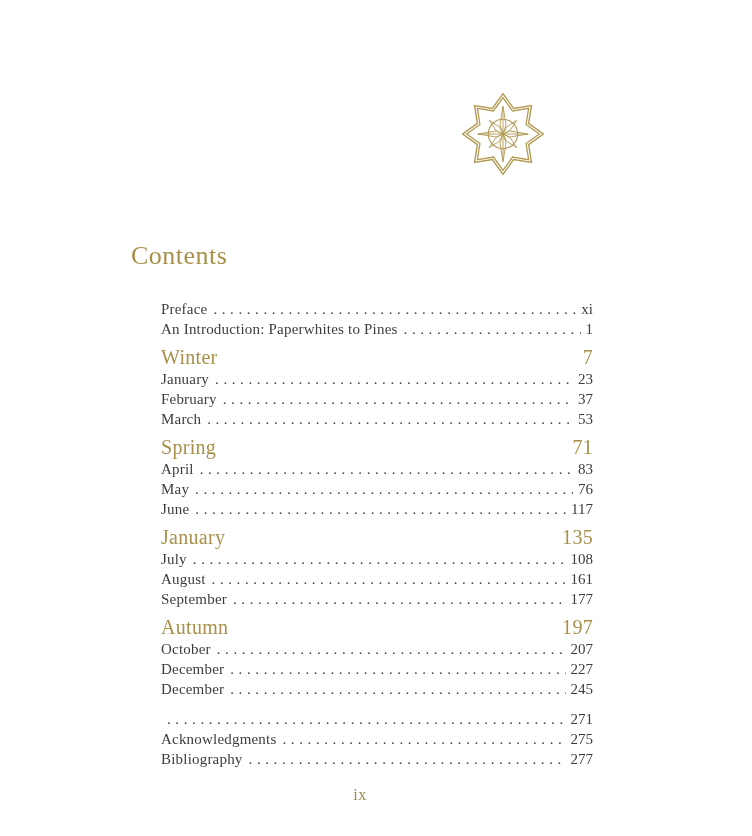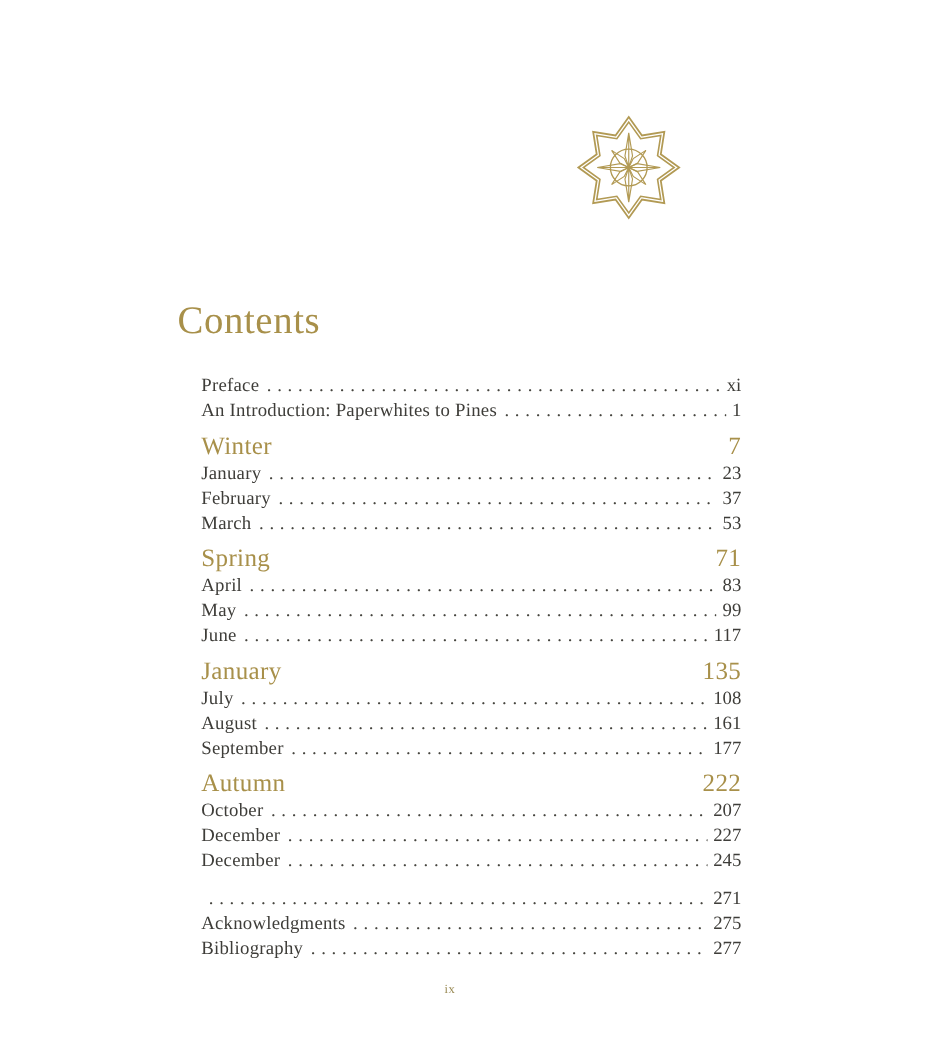--- a/index.html
+++ b/index.html
@@ -13,22 +13,22 @@
     overflow:hidden;
   }
   .ornament{
     position:absolute;left:461px;top:92px;width:84px;height:84px;
   }
   .ornament svg{width:100%;height:100%;display:block;}
   .content{
     position:absolute;left:127px;top:239px;width:466px;
   }
   .title{
-    font-size:31px;line-height:34px;font-weight:400;color:var(--gold);
-    margin:0 0 26px 15px;letter-spacing:0.5px;
+    font-size:26px;line-height:34px;font-weight:400;color:var(--gold);
+    margin:0 0 26px 4px;letter-spacing:0.5px;
   }
   .row{
     display:flex;align-items:baseline;margin-left:34px;
   }
   .entry{
     font-size:15px;line-height:20px;color:var(--ink);
   }
   .entry .label{white-space:nowrap;letter-spacing:0.2px;}
   .leader{
     flex:1;overflow:hidden;white-space:nowrap;
@@ -37,21 +37,21 @@
   }
   .pagenum{white-space:nowrap;}
   .section-head{
     margin-top:6px;font-size:20px;line-height:24px;color:var(--gold);
     letter-spacing:0.3px;
   }
   .section-head .label{flex:1;}
   .back-matter{margin-top:10px;}
   .folio{
     position:absolute;left:127px;top:786px;width:466px;text-align:center;
-    font-size:10px;color:#998a54;letter-spacing:0.5px;
+    font-size:16px;color:#998a54;letter-spacing:0.5px;
   }
 </style>
 </head>
 <body>
 
 <div class="ornament">
   <svg viewBox="0 0 100 100" fill="none" stroke="#b29a54" stroke-width="1.7" stroke-linejoin="miter">
 
     <polygon points="50,2 62.6,19.5 83.9,16.1 80.5,37.4 98,50 80.5,62.6 83.9,83.9 62.6,80.5 50,98 37.4,80.5 16.1,83.9 19.5,62.6 2,50 19.5,37.4 16.1,16.1 37.4,19.5"></polygon>
     <polygon points="50,2 62.6,19.5 83.9,16.1 80.5,37.4 98,50 80.5,62.6 83.9,83.9 62.6,80.5 50,98 37.4,80.5 16.1,83.9 19.5,62.6 2,50 19.5,37.4 16.1,16.1 37.4,19.5" transform="translate(50,50) scale(0.9) translate(-50,-50)"></polygon>
@@ -111,21 +111,21 @@
     <span class="pagenum">71</span>
   </div>
   <div class="row entry">
     <span class="label">April</span>
     <span class="leader">............................................................................................................................................</span>
     <span class="pagenum">83</span>
   </div>
   <div class="row entry">
     <span class="label">May</span>
     <span class="leader">............................................................................................................................................</span>
-    <span class="pagenum">99</span>
+    <span class="pagenum">76</span>
   </div>
   <div class="row entry">
     <span class="label">June</span>
     <span class="leader">............................................................................................................................................</span>
     <span class="pagenum">117</span>
   </div>
 
   <div class="row section-head">
     <span class="label">January</span>
     <span class="pagenum">135</span>
@@ -141,21 +141,21 @@
     <span class="pagenum">161</span>
   </div>
   <div class="row entry">
     <span class="label">September</span>
     <span class="leader">............................................................................................................................................</span>
     <span class="pagenum">177</span>
   </div>
 
   <div class="row section-head">
     <span class="label">Autumn</span>
-    <span class="pagenum">222</span>
+    <span class="pagenum">197</span>
   </div>
   <div class="row entry">
     <span class="label">October</span>
     <span class="leader">............................................................................................................................................</span>
     <span class="pagenum">207</span>
   </div>
   <div class="row entry">
     <span class="label">December</span>
     <span class="leader">............................................................................................................................................</span>
     <span class="pagenum">227</span>

